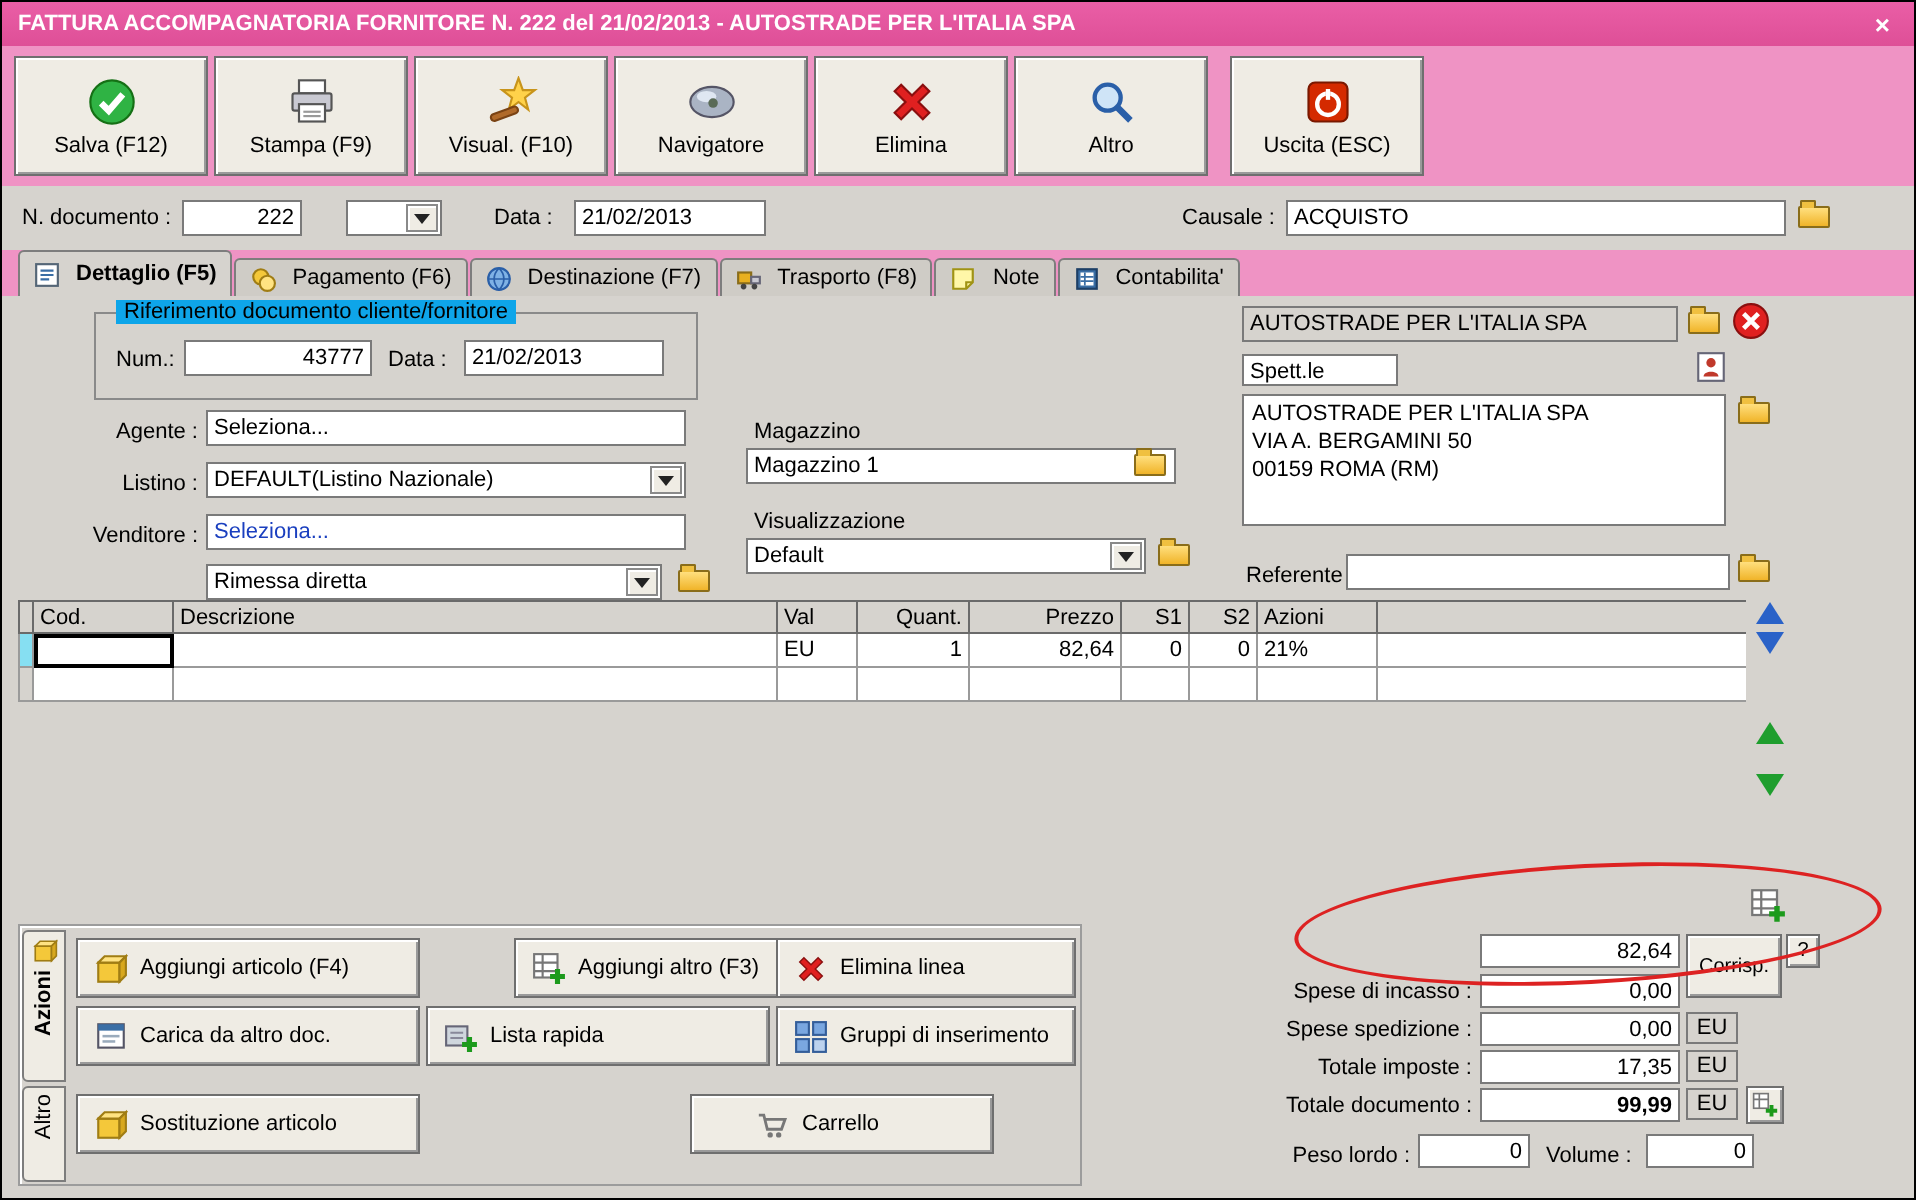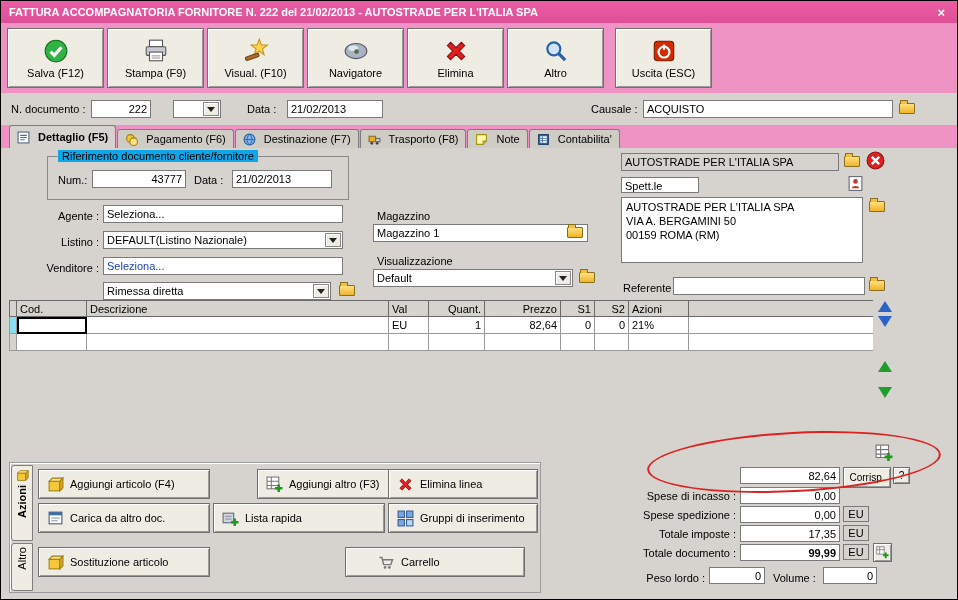--- a/index.html
+++ b/index.html
@@ -431,34 +431,34 @@
     <div class="abtn raised" style="left:28px; top:84px; width:172px;">
       <span class="aicon">
         <svg width="17" height="17" viewBox="0 0 16 16">
             <rect x="2" y="5" width="10" height="9" fill="#f4c83a" stroke="#a07d14"></rect>
             <polygon points="2,5 5,2 15,2 12,5" fill="#ffe382" stroke="#a07d14"></polygon>
             <polygon points="12,5 15,2 15,11 12,14" fill="#d8a81e" stroke="#a07d14"></polygon>
           </svg>
       </span>
       <span>Sostituzione articolo</span>
     </div>
-    <div class="abtn raised" style="left:335px; top:84px; width:180px;padding-left:32px;">
+    <div class="abtn raised" style="left:335px; top:84px; width:152px;padding-left:32px;">
       <span class="aicon">
         <svg width="17" height="17" viewBox="0 0 24 24">
             <path d="M2 5 h3.5 l2.5 10 h10 l2.5 -7 H7" fill="none" stroke="#777" stroke-width="2"></path>
             <circle cx="10" cy="19" r="1.9" fill="#777"></circle>
             <circle cx="16" cy="19" r="1.9" fill="#777"></circle>
           </svg>
       </span>
       <span>Carrello</span>
     </div>
   </div>
 
   <div class="input num" style="left:739px; top:466px; width:100px; height:17px;">82,64</div>
-  <div class="smallbtn raised" style="left:842px; top:466px; width:48px; height:21px;">Corrisp.</div>
+  <div class="smallbtn raised" style="left:842px; top:466px; width:48px; height:32px;">Corrisp.</div>
   <div class="smallbtn raised" style="left:892px; top:466px; width:17px; height:17px;">?</div>
 
   <span class="tlabel" style="left:560px; top:487px;">Spese di incasso :</span>
   <div class="input num" style="left:739px; top:486px; width:100px; height:17px;">0,00</div>
 
   <span class="tlabel" style="left:560px; top:506px;">Spese spedizione :</span>
   <div class="input num" style="left:739px; top:505px; width:100px; height:17px;">0,00</div>
   <div class="unitbox" style="left:842px; top:505px;">EU</div>
 
   <span class="tlabel" style="left:560px; top:525px;">Totale imposte :</span>

